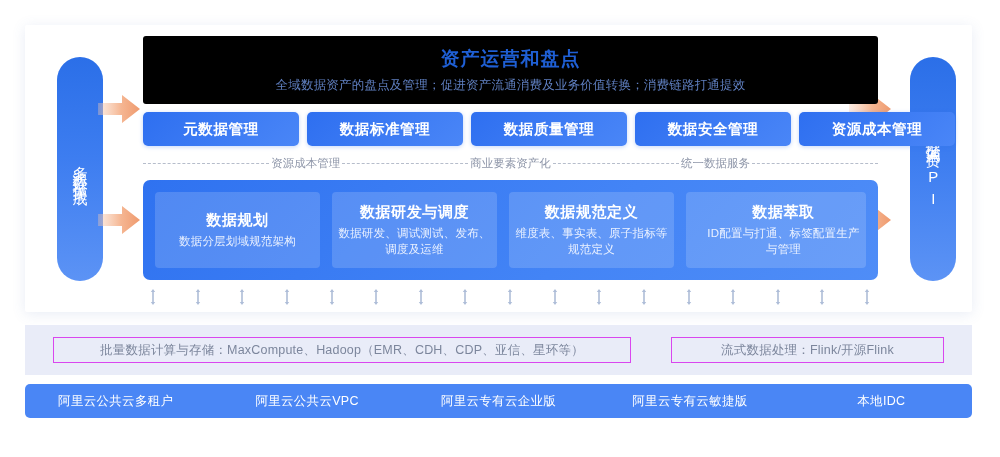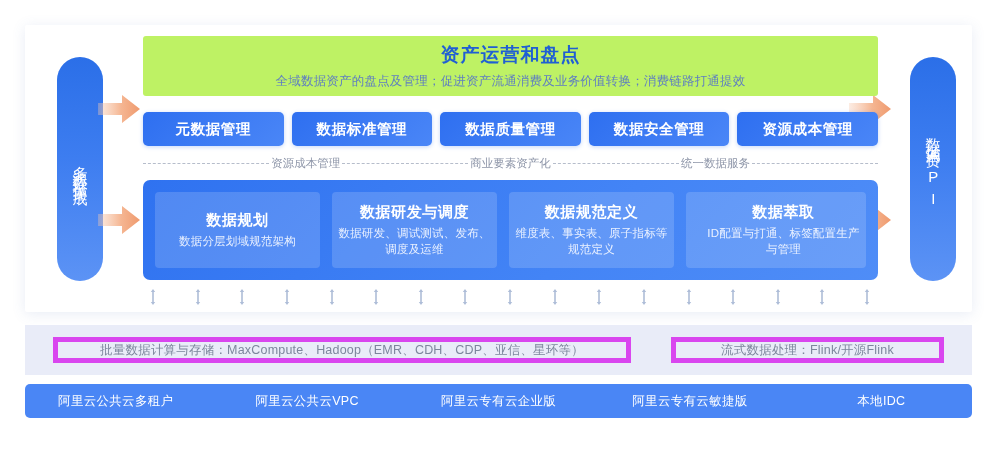--- a/index.html
+++ b/index.html
@@ -78,22 +78,22 @@
   .arrow-l2 { left: 98px; top: 203px; }
   .arrow-r1 { left: 849px; top: 92px; }
   .arrow-r2 { left: 849px; top: 203px; }
 
   
   .banner {
     position: absolute;
     left: 143px;
     top: 36px;
     width: 735px;
-    height: 60px;
-    background: #bef264;
+    height: 68px;
+    background: #000000;
     border-radius: 3px;
     display: flex;
     flex-direction: column;
     align-items: center;
     justify-content: center;
   }
   .banner-title {
     font-size: 19px;
     font-weight: bold;
     color: #1f5fd4;
@@ -104,21 +104,21 @@
     font-size: 12.5px;
     color: #5f7fc0;
     letter-spacing: 0.2px;
   }
 
   
   .btn-row {
     position: absolute;
     left: 143px;
     top: 112px;
-    width: 735px;
+    width: 812px;
     height: 34px;
     display: flex;
     justify-content: center;
     align-items: center;
   }
   .cap-btn {
     flex: 1;
     margin-right: 8px;
     height: 34px;
     border: none;
@@ -226,21 +226,21 @@
     width: 947px;
     height: 50px;
     background: #e9ecf8;
     display: flex;
     align-items: center;
     padding: 0 28px;
     box-sizing: border-box;
   }
   .compute-box {
     height: 26px;
-    border: 5px solid #d946ef;
+    border: 1px solid #d946ef;
     background: transparent;
     display: flex;
     align-items: center;
     justify-content: center;
     font-size: 12.5px;
     color: #7c869c;
     letter-spacing: 0.2px;
     box-sizing: border-box;
   }
   .compute-batch { flex: 0 0 578px; margin-right: 40px; }

